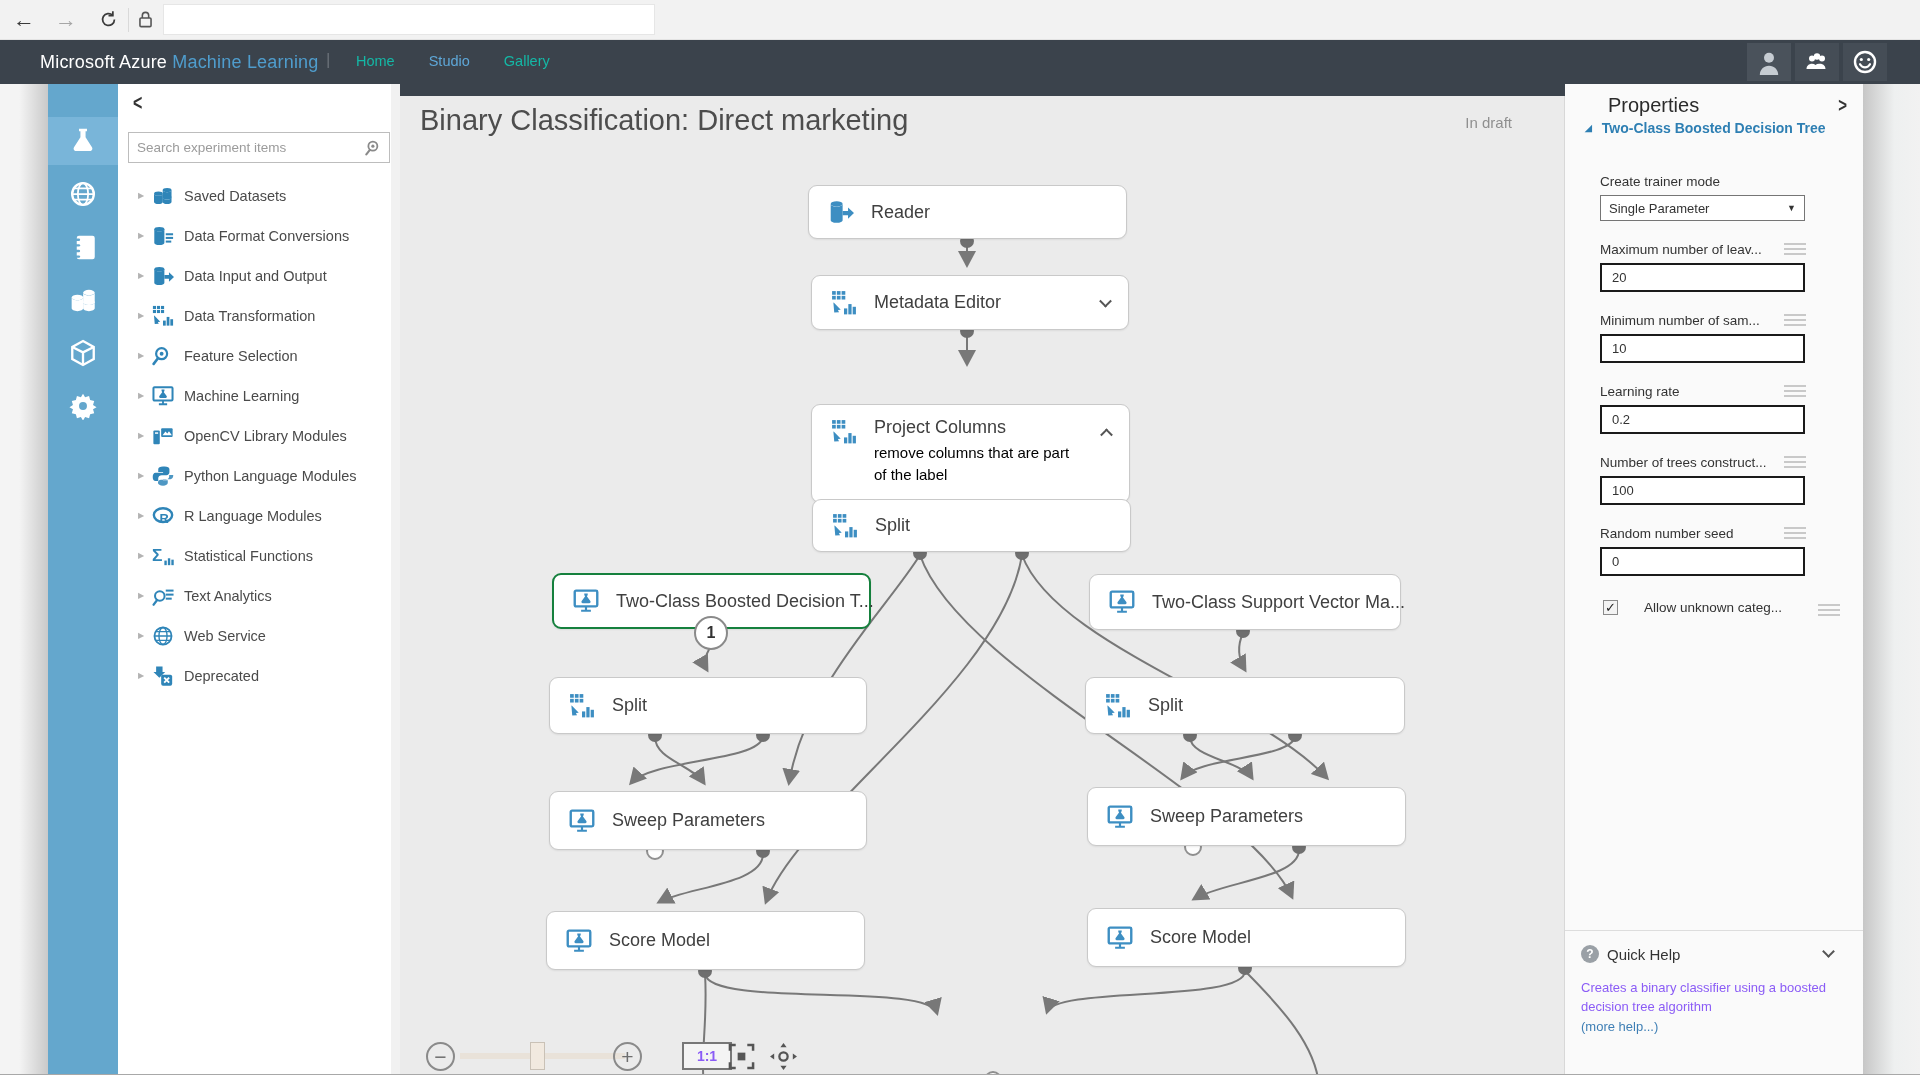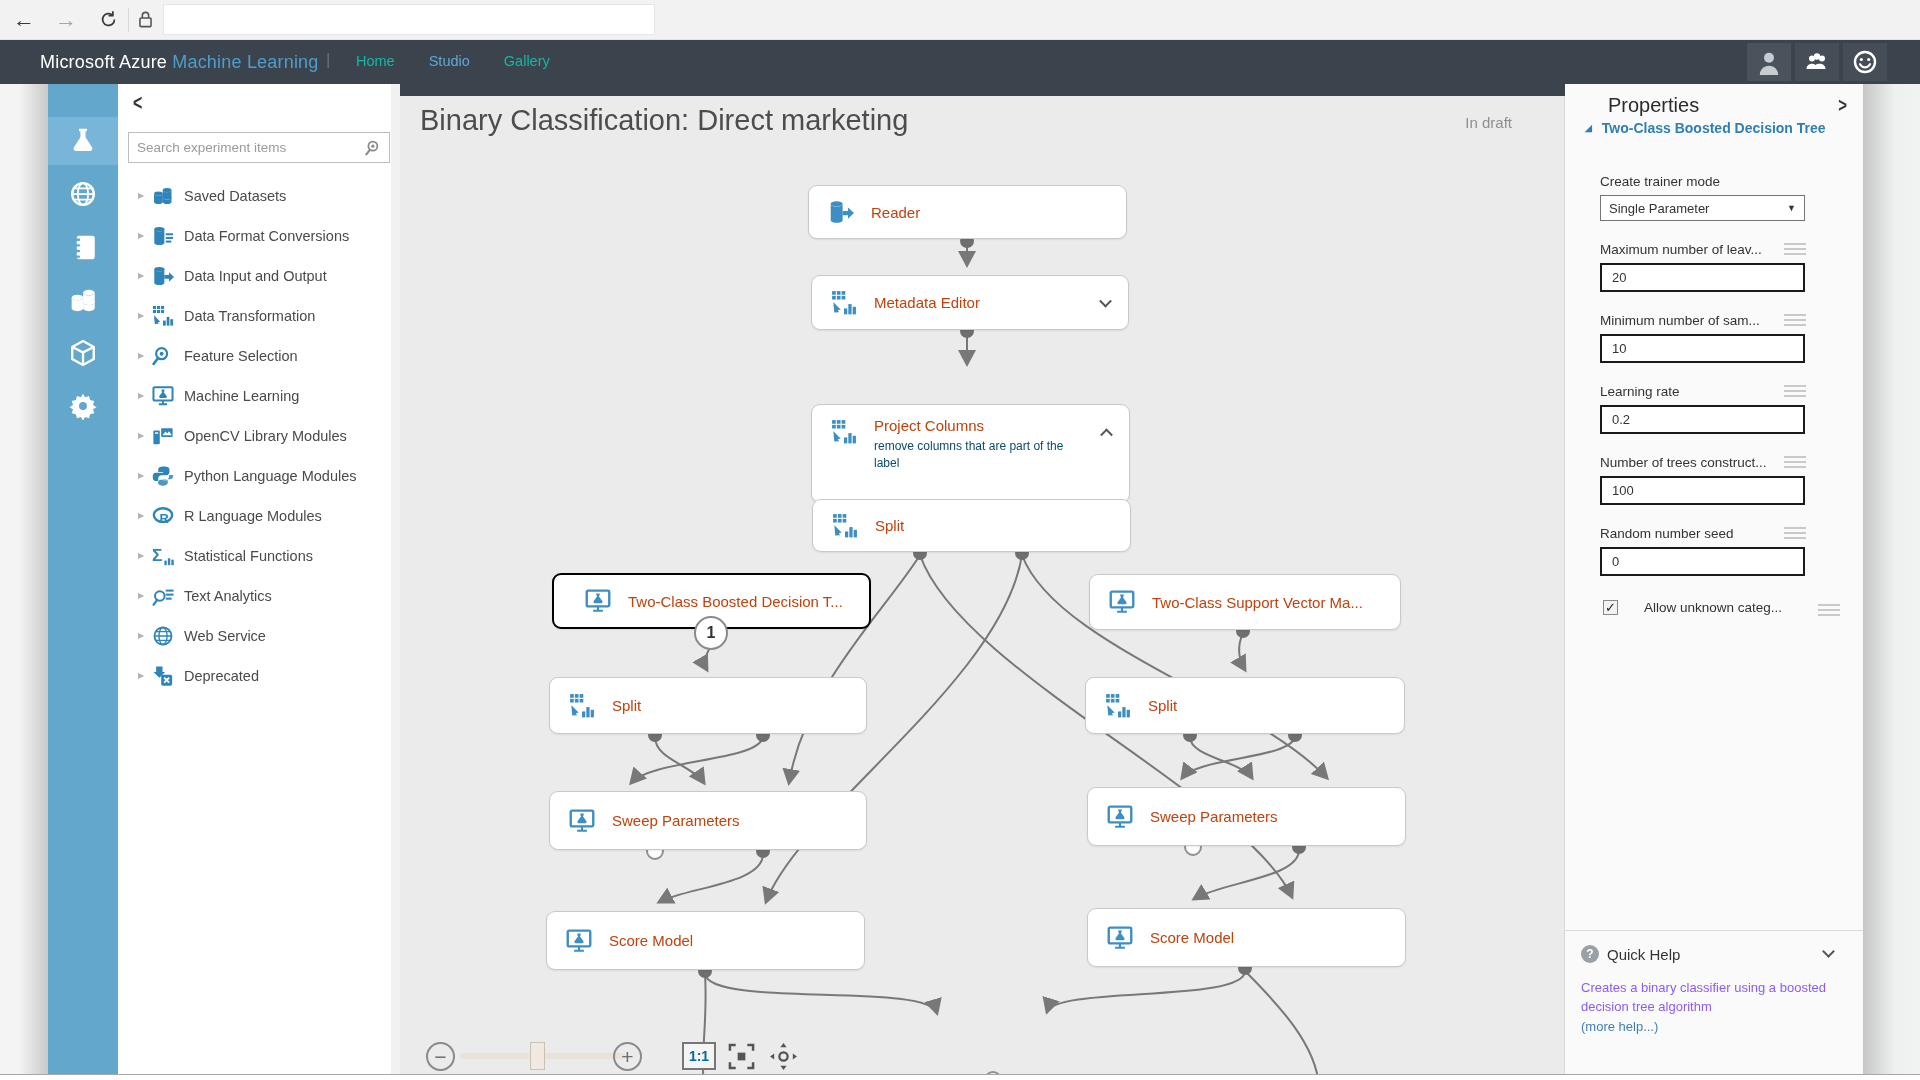--- a/index.html
+++ b/index.html
@@ -56,45 +56,45 @@
   
   .canvas { position:absolute; left:400px; top:96px; width:1165px; height:990px;
     background:#ebebeb; overflow:hidden; border-right:1px solid #d8d8d8; }
   .exp-title { position:absolute; left:20px; top:8px; font-size:29px; font-weight:300; color:#4d4d4d; }
   .in-draft { position:absolute; right:52px; top:18px; font-size:15px; color:#8f8f8f; }
   .wires { position:absolute; left:0; top:0; }
 
   .node { position:absolute; background:#fff; border:1px solid #c9c9c9; border-radius:9px;
     display:flex; align-items:center; box-shadow:0 1px 2px rgba(0,0,0,.07); cursor:default; }
   .node .nicon { margin-left:17px; width:32px; height:26px; flex:0 0 auto; color:#3d8ec2; }
-  .node .nlabel { margin-left:13px; font-size:15px; color:#c2410c; white-space:nowrap; }
-  .node.selected { border:2px solid #000000;padding-left:12px; }
+  .node .nlabel { margin-left:13px; font-size:18px; color:#404040; white-space:nowrap; }
+  .node.selected { border:2px solid #15803d; }
   .node .chev { position:absolute; right:18px; top:50%; width:9px; height:9px;
     border-right:2px solid #555; border-bottom:2px solid #555; }
   .chev.down { transform:translateY(-70%) rotate(45deg); }
   .chev.up { transform:translateY(-30%) rotate(-135deg); }
   .node-multi { align-items:flex-start;margin-top:32px; }
   .node-multi .nicon { margin-top:14px; }
   .node-multi .ntext { margin-left:13px; margin-top:12px; }
   .node-multi .nlabel { margin-left:0; display:block; }
-  .node-multi .ncomment { display:block; font-size:12px; color:#0c4a6e; margin-top:4px; line-height:1.45; width:210px; }
+  .node-multi .ncomment { display:block; font-size:15px; color:#000000; margin-top:4px; line-height:1.45; width:210px; }
 
   .badge1 { position:absolute; width:34px; height:34px; border-radius:50%; background:#fff;
     border:2px solid #8a8a8a; color:#333; font-size:16px; font-weight:bold;
     display:flex; align-items:center; justify-content:center; z-index:5; }
 
   
   .zctl { position:absolute; color:#8a8a8a; }
   .zcircle { width:29px; height:29px; border-radius:50%; border:2px solid #8a8a8a; background:rgba(255,255,255,.0);
     color:#6e6e6e; font-size:21px; line-height:25px; text-align:center; }
   .ztrack { position:absolute; left:60px; top:957px; width:165px; height:6px; background:#e9e2d9; }
   .zhandle { position:absolute; left:130px; top:946px; width:15px; height:28px; background:#f1e9df;
     border:1px solid #c9c1b6; }
-  .ratio { position:absolute; left:282px; top:946px; width:34px; height:28px; border:2px solid #777;
-    background:#f4f4f4; color:#0369a1; font-weight:bold; font-size:14px; text-align:center; line-height:25px; }
+  .ratio { position:absolute; left:282px; top:946px; width:50px; height:28px; border:2px solid #777;
+    background:#f4f4f4; color:#8b5cf6; font-weight:bold; font-size:14px; text-align:center; line-height:25px; }
 
   
   .props { position:absolute; left:1565px; top:84px; width:298px; height:990px; background:#fafafa; }
   .props-collapse { position:absolute; right:16px; top:12px; font-size:15px; font-weight:bold; color:#333;
     transform:scaleY(1.3); cursor:default; }
   .props-inner { padding:10px 22px 0 35px; }
   .props-title { font-size:20px; color:#2b2b2b; font-weight:400; margin-left:8px; height:24px; }
   .pgroup { margin-top:2px; margin-left:-15px; color:#2e7fb3; font-size:14px; font-weight:bold; }
   .pgroup .gtri { font-size:9px; margin-right:6px; vertical-align:2px; }
   .plabel { margin-top:21px; font-size:13.5px; color:#333; display:flex; justify-content:space-between;

